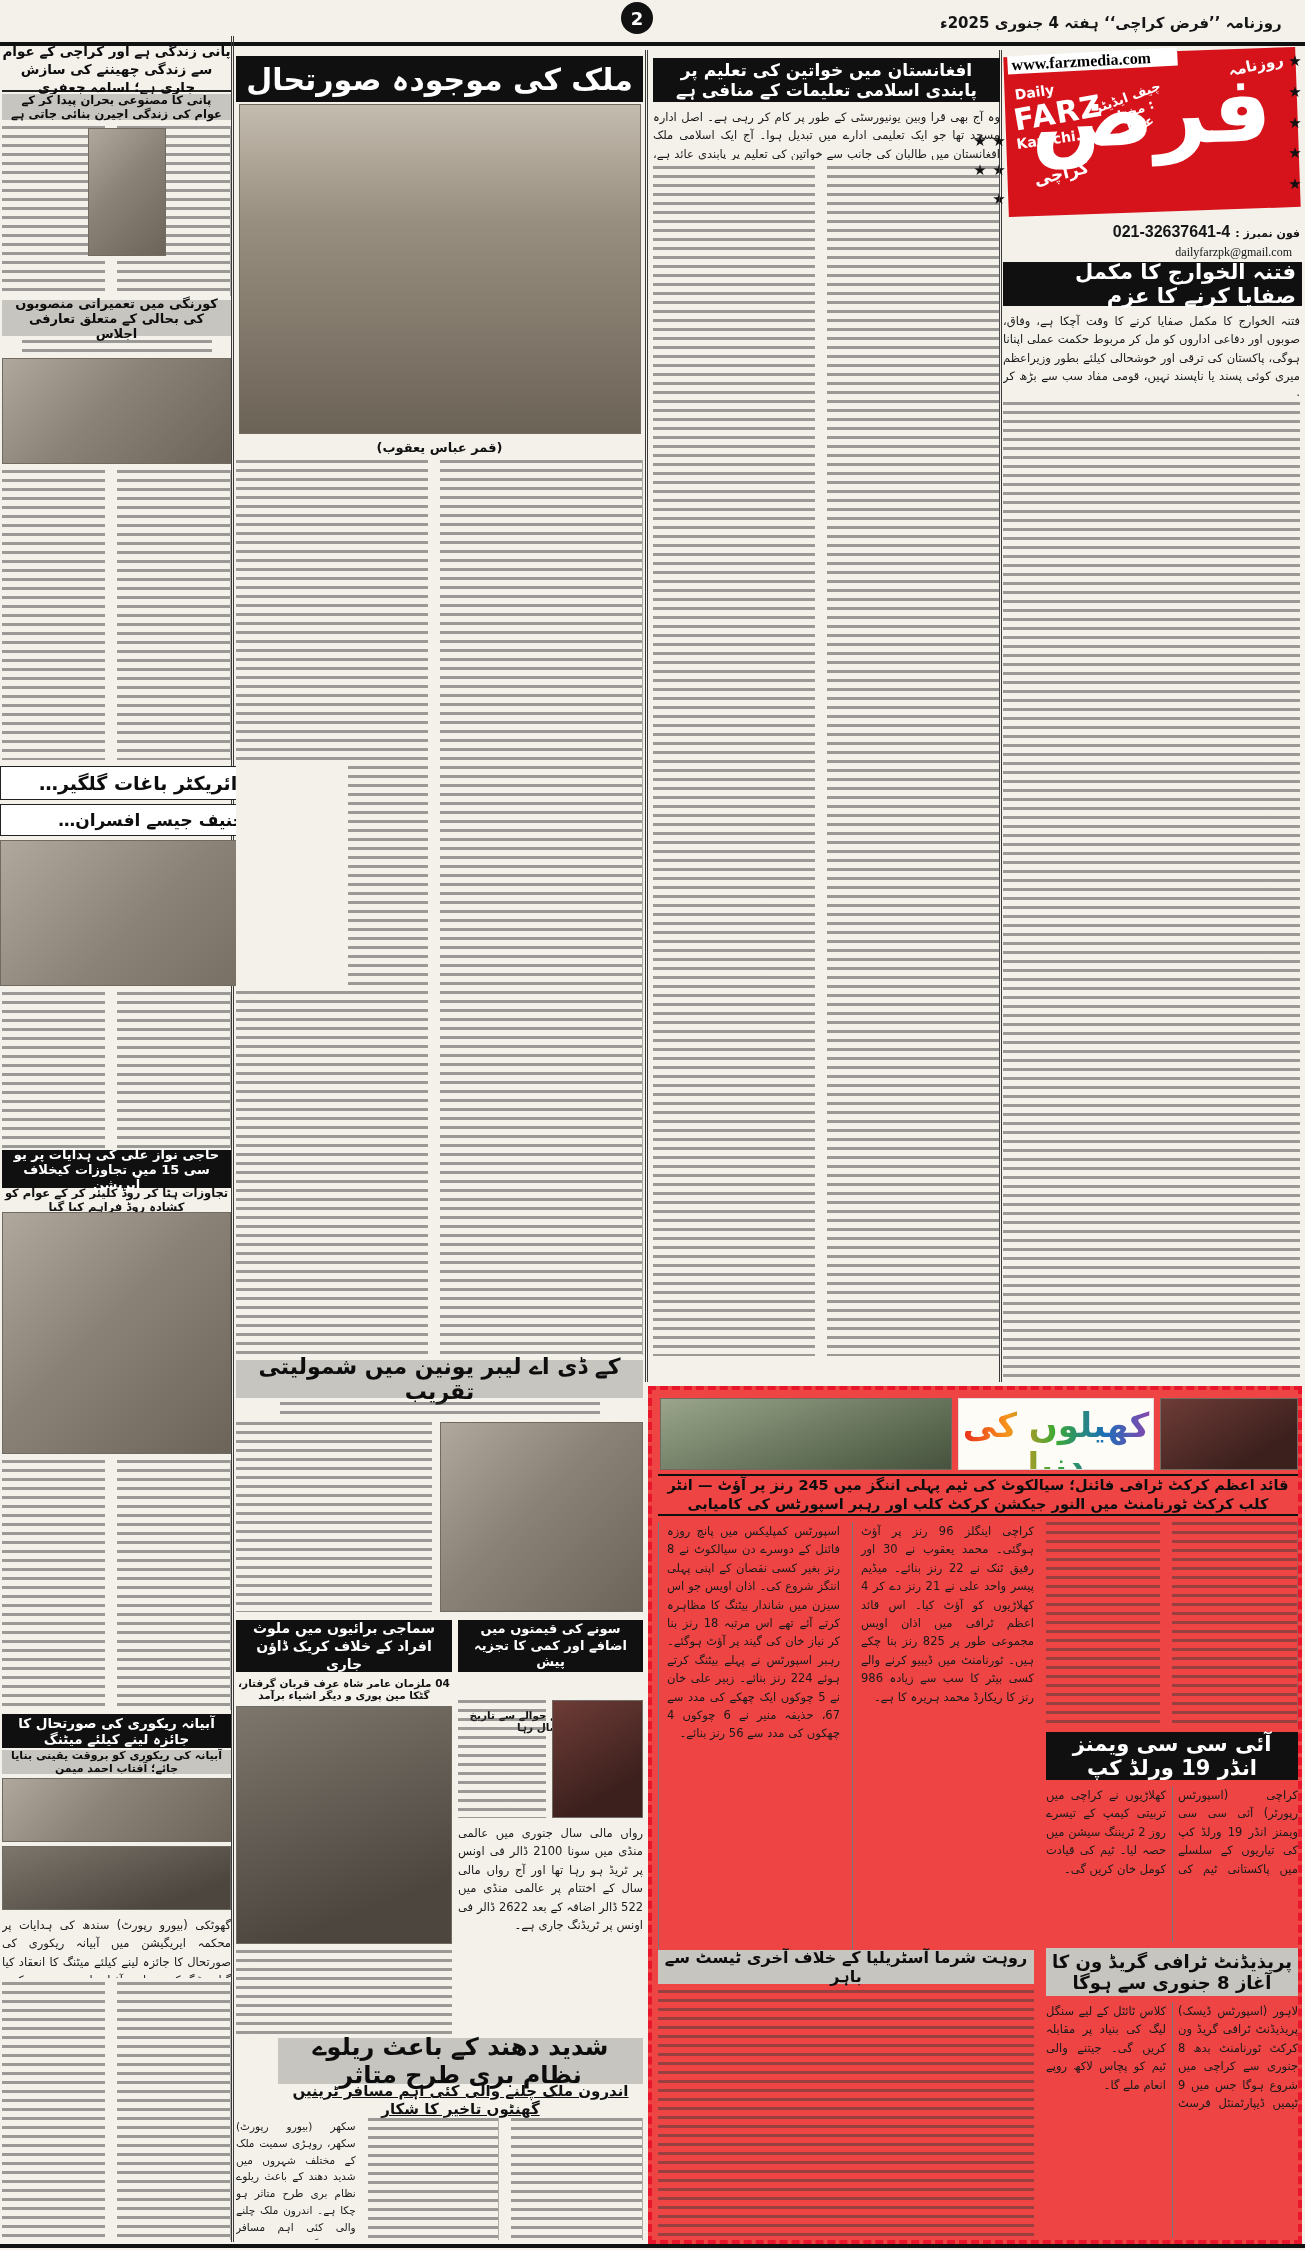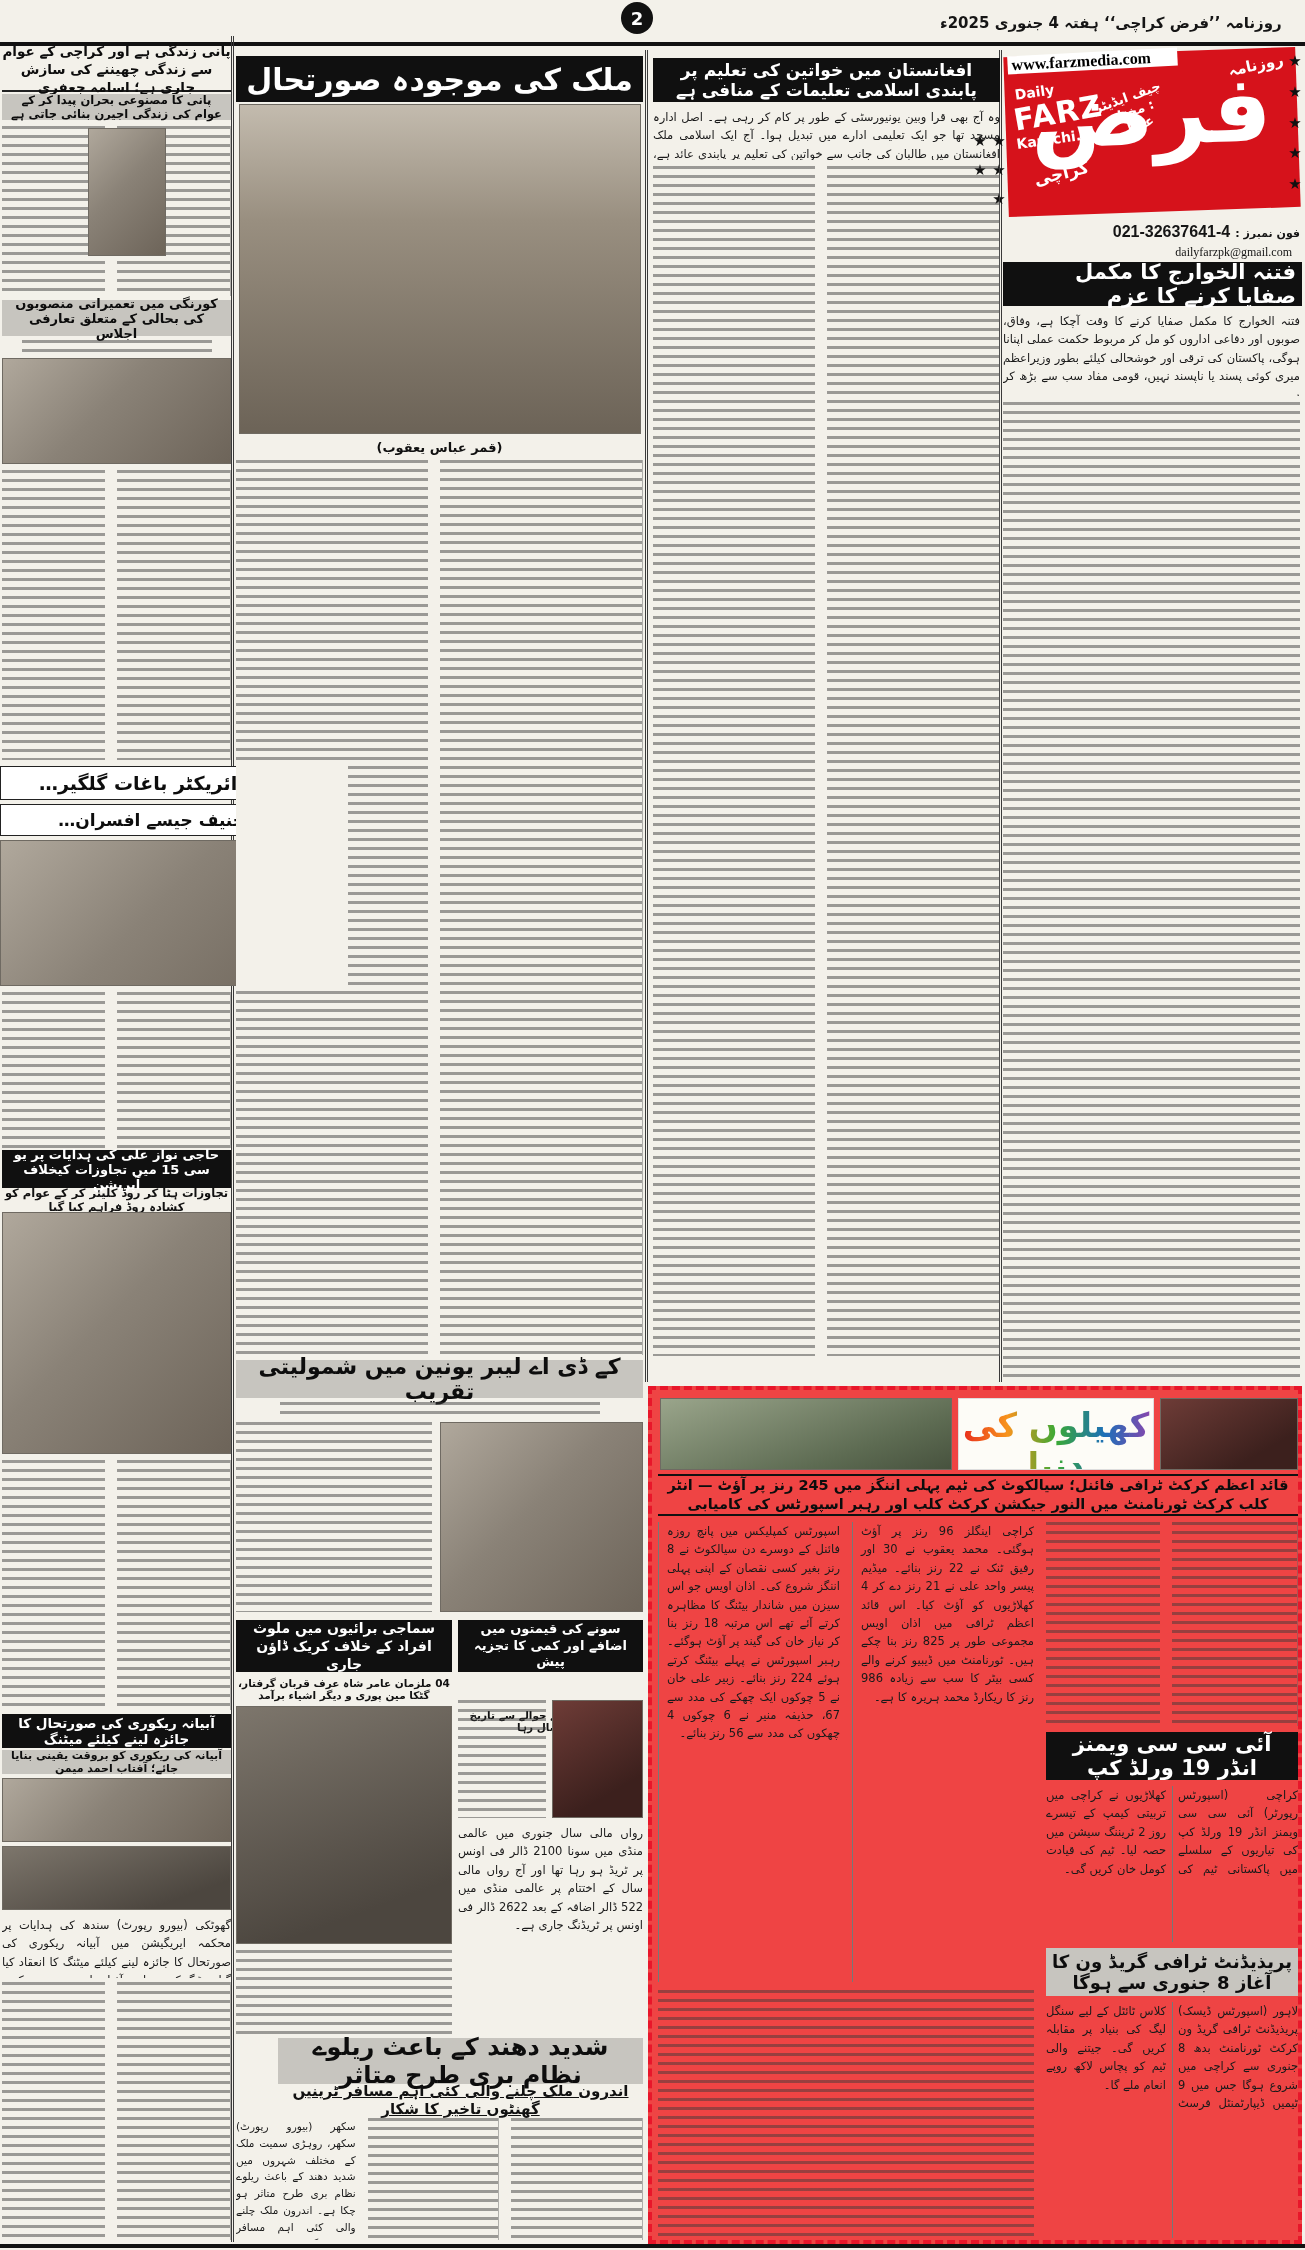--- a/index.html
+++ b/index.html
@@ -244,13 +244,16 @@
   </div>
   <div class="abs rtl bar-black" style="left:394px;top:342px;width:252px;height:48px;font-size:21px;">
       <span>آئی سی سی ویمنز انڈر 19 ورلڈ کپ</span>
     </div>
   <div class="abs rtl lede" style="left:394px;top:396px;width:252px;height:156px;overflow:hidden;column-count:2;column-gap:12px;column-rule:1px solid #777;"><span>کراچی (اسپورٹس رپورٹر) آئی سی سی ویمنز انڈر 19 ورلڈ کپ کی تیاریوں کے سلسلے میں پاکستانی ٹیم کی کھلاڑیوں نے کراچی میں تربیتی کیمپ کے تیسرے روز 2 ٹریننگ سیشن میں حصہ لیا۔ ٹیم کی قیادت کومل خان کریں گی۔</span></div>
   <div class="abs rtl bar-gray" style="left:394px;top:558px;width:252px;height:48px;font-size:18px;">
       <span>پریذیڈنٹ ٹرافی گریڈ ون کا آغاز 8 جنوری سے ہوگا</span>
     </div>
   <div class="abs rtl lede" style="left:394px;top:612px;width:252px;height:236px;overflow:hidden;column-count:2;column-gap:12px;column-rule:1px solid #777;"><span>لاہور (اسپورٹس ڈیسک) پریذیڈنٹ ٹرافی گریڈ ون کرکٹ ٹورنامنٹ بدھ 8 جنوری سے کراچی میں شروع ہوگا جس میں 9 ٹیمیں ڈیپارٹمنٹل فرسٹ کلاس ٹائٹل کے لیے سنگل لیگ کی بنیاد پر مقابلہ کریں گی۔ جیتنے والی ٹیم کو پچاس لاکھ روپے انعام ملے گا۔</span></div>
 
+  <div class="abs rtl bar-gray" style="left:6px;top:560px;width:376px;height:34px;font-size:16px;">
+      <span>روہت شرما آسٹریلیا کے خلاف آخری ٹیسٹ سے باہر</span>
+    </div>
 </div>
 
 </body></html>

